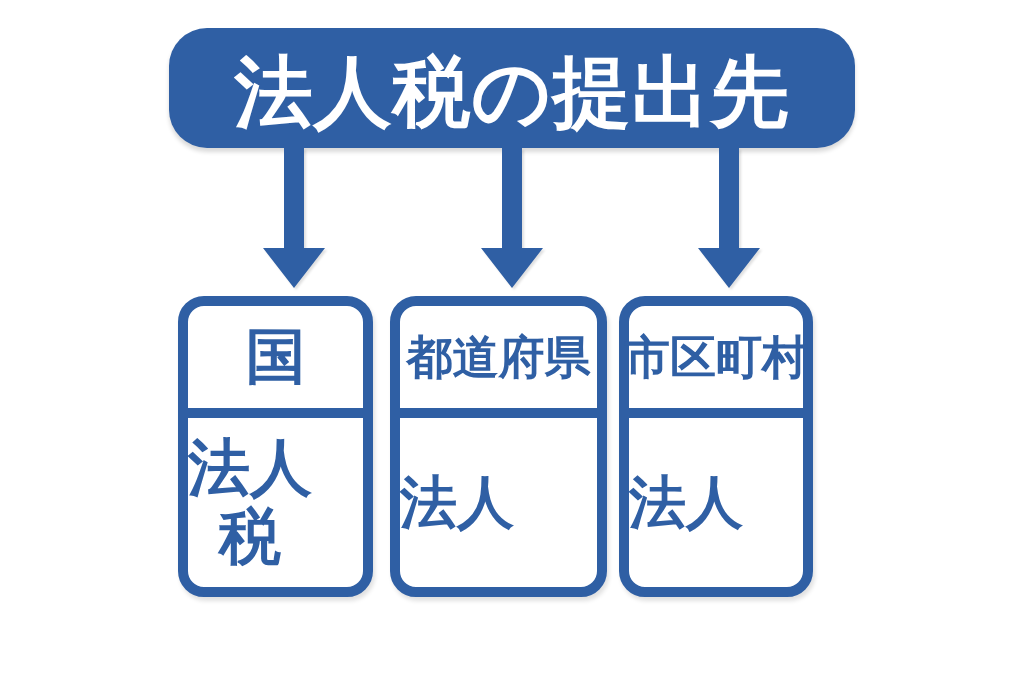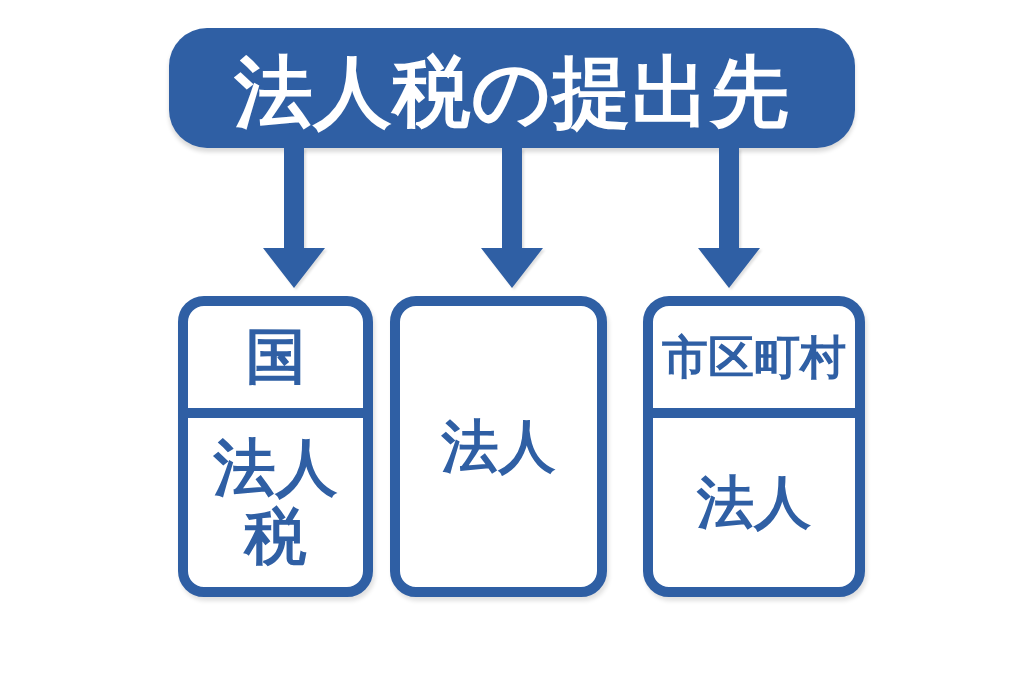--- a/index.html
+++ b/index.html
@@ -61,35 +61,34 @@
     box-sizing: border-box;
     border: 10px solid var(--accent, #2F5FA4);
     border-radius: 26px;
     background: #ffffff;
     display: flex;
     flex-direction: column;
     box-shadow: 2px 4px 4px rgba(0,0,0,0.12);
   }
   .dest-box-1 { left: 178px; width: 195px; }
   .dest-box-2 { left: 390px; width: 217px; }
-  .dest-box-3 { left: 643px; width: 222px; }
+  .dest-box-3 { left: 619px; width: 194px; }
 
   .box-top {
     box-sizing: border-box;
     height: 112px;
     border-bottom: 10px solid var(--accent, #2F5FA4);
     display: flex;
     align-items: center;
     justify-content: center;
   }
   .box-bottom {
     flex: 1;
     display: flex;
     align-items: center;
-    justify-content: center;
   }
   .dest-name {
     color: var(--accent, #2F5FA4);
     font-weight: bold;
     font-size: 46px;
     line-height: 1;
     white-space: nowrap;
   }
   .dest-box-1 .dest-name { font-size: 60px; }
   .tax-name {
@@ -127,20 +126,23 @@
     </div>
     <div class="box-bottom">
       <div class="tax-name">
         <div>法人</div>
         <div>税</div>
       </div>
     </div>
   </div>
 
   <div class="dest-box dest-box-2">
+    <div class="box-top">
+      <span class="dest-name">都道府県</span>
+    </div>
     <div class="box-bottom">
       <div class="tax-name">
         <div>法人</div>
       </div>
     </div>
   </div>
 
   <div class="dest-box dest-box-3">
     <div class="box-top">
       <span class="dest-name">市区町村</span>

